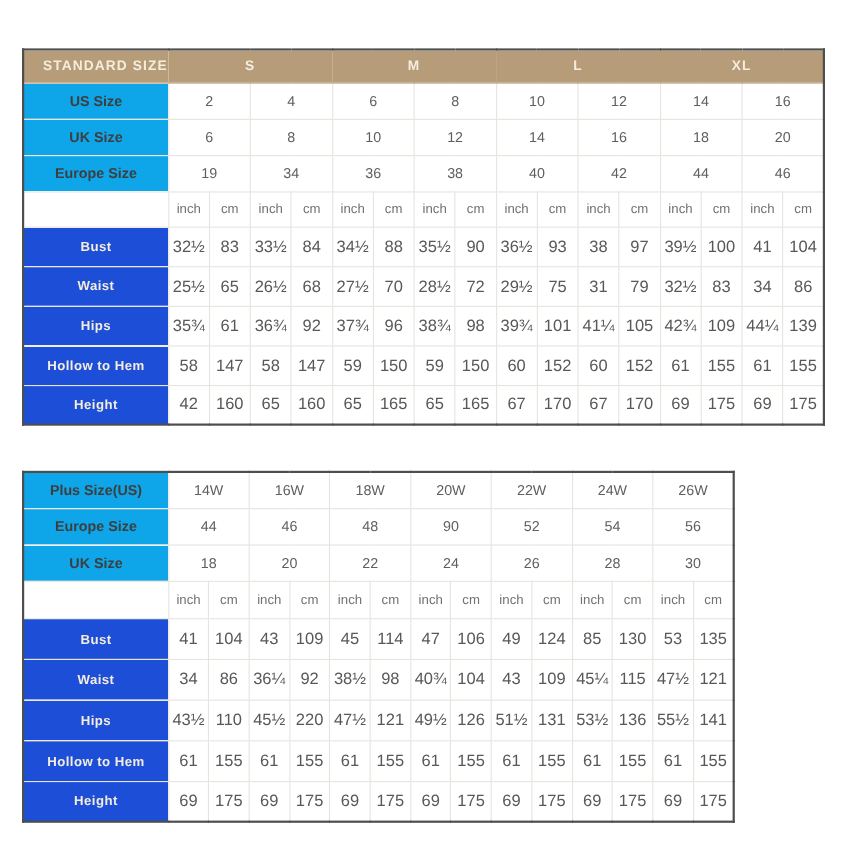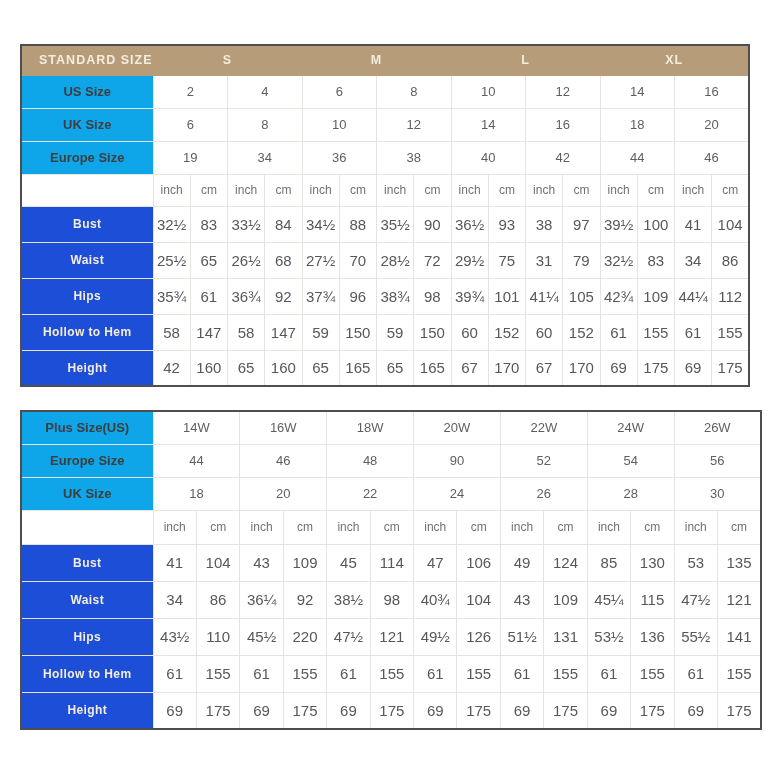--- a/index.html
+++ b/index.html
@@ -17,21 +17,21 @@
     background: #ffffff;
   }
   table.size-table {
     position: absolute;
     border-collapse: collapse;
     table-layout: fixed;
     background: #ffffff;
     border: 2px solid #4e4e4e;
   }
   #standard-table { left: 20px; top: 44px;  width: 730px; }
-  #plus-table     { left: 20px; top: 410px; width: 742px; }
+  #plus-table     { left: 20px; top: 428px; width: 648px; }
 
   col.col-label { width: 132px; }
 
   table.size-table th,
   table.size-table td {
     border: 1px solid #e7e4df;
     text-align: center;
     vertical-align: middle;
     padding: 0;
     white-space: nowrap;
@@ -226,21 +226,21 @@
           <td class="meas">96</td>
           <td class="meas">38¾</td>
           <td class="meas">98</td>
           <td class="meas">39¾</td>
           <td class="meas">101</td>
           <td class="meas">41¼</td>
           <td class="meas">105</td>
           <td class="meas">42¾</td>
           <td class="meas">109</td>
           <td class="meas">44¼</td>
-          <td class="meas">112</td>
+          <td class="meas">139</td>
         </tr>
         <tr class="meas-row">
           <th class="row-label">Hollow to Hem</th>
           <td class="meas">58</td>
           <td class="meas">147</td>
           <td class="meas">58</td>
           <td class="meas">147</td>
           <td class="meas">59</td>
           <td class="meas">150</td>
           <td class="meas">59</td>

